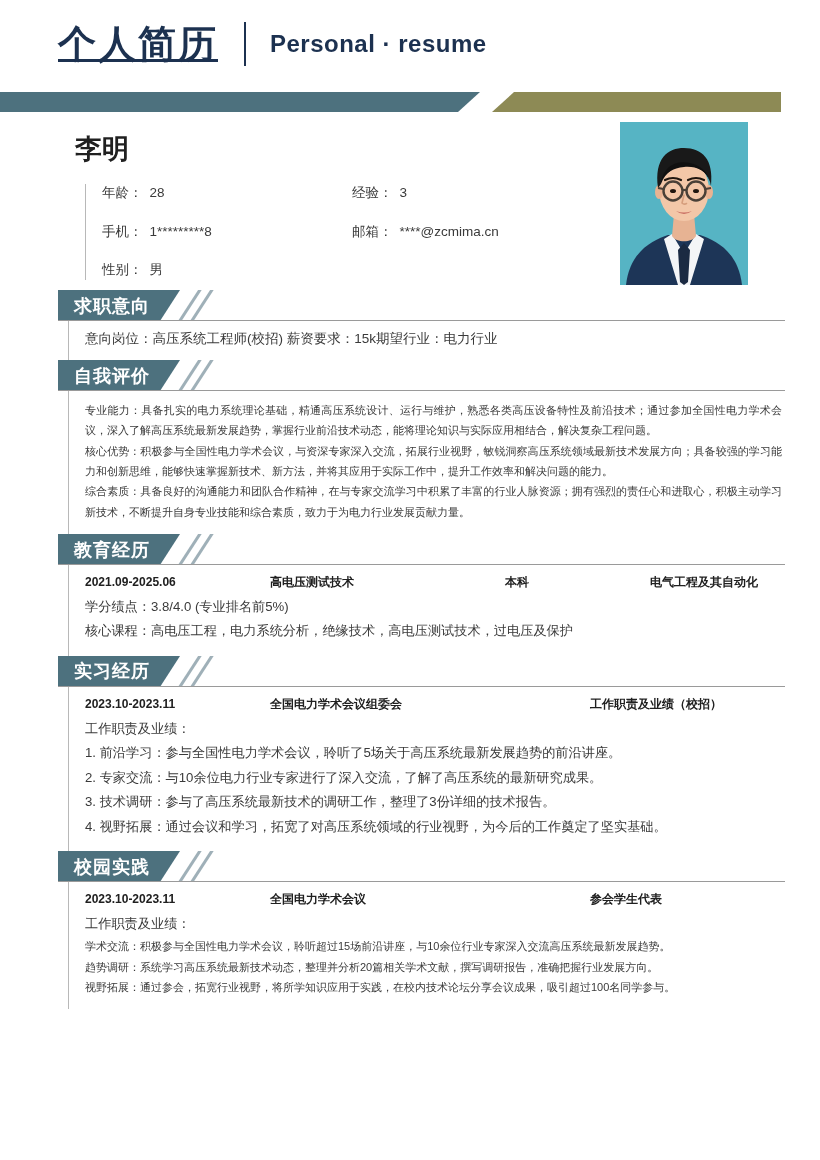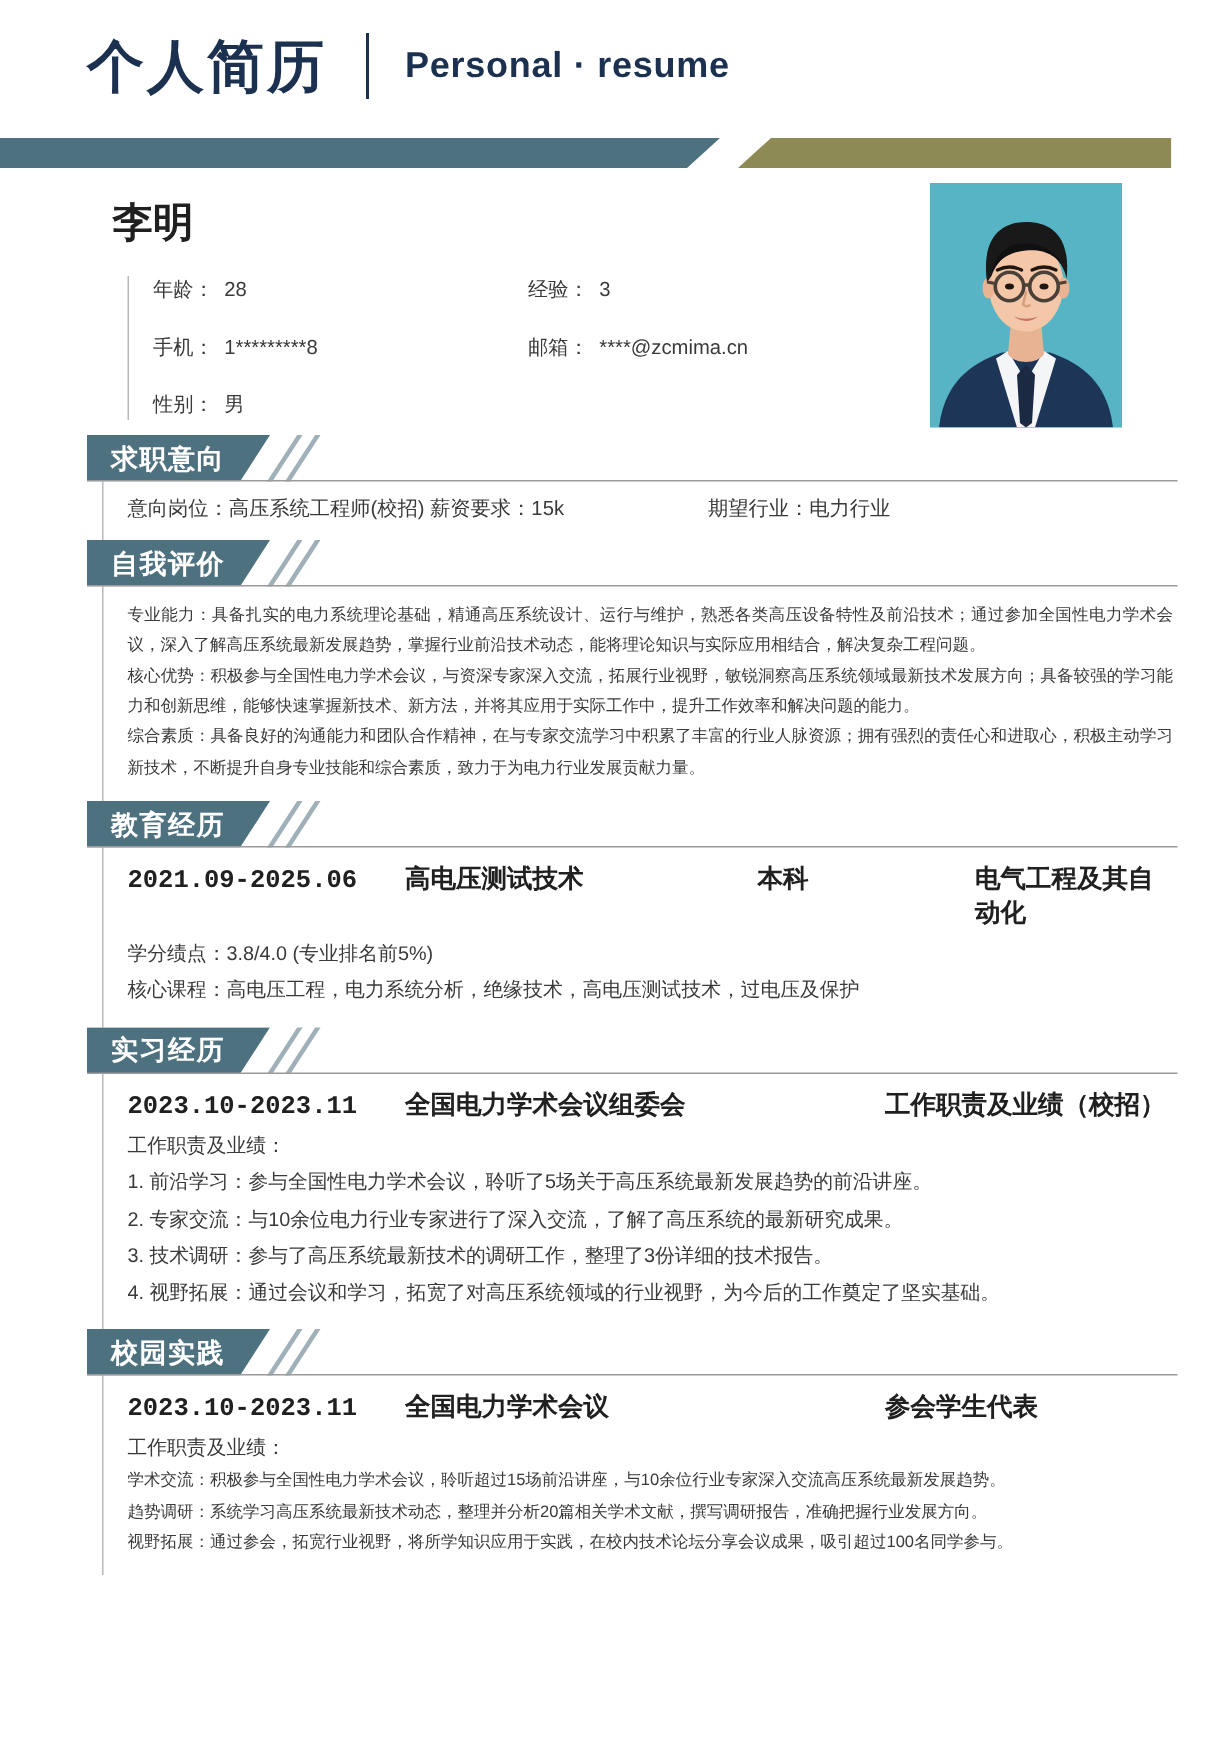--- a/index.html
+++ b/index.html
@@ -26,20 +26,21 @@
     align-items: center;
     padding: 22px 0 0 58px;
   }
   .title-cn {
     font-size: 38px;
     font-weight: 700;
     color: #1c3150;
     letter-spacing: 2px;
     line-height: 1;
     font-family: "DejaVu Sans", "Liberation Sans", sans-serif;
+    text-decoration: underline;
   }
   .title-divider {
     width: 2px;
     height: 44px;
     background: #1c3150;
     margin: 0 24px 0 26px;
   }
   .title-en {
     font-size: 24px;
     font-weight: 700;
@@ -183,39 +184,39 @@
   .para {
     font-size: 11px;
     line-height: 1.85;
     color: #3a3a3a;
     text-align: justify;
     margin: 0;
   }
   .row-head {
     display: flex;
     align-items: baseline;
-    font-size: 17px;
+    font-size: 12px;
     font-weight: 700;
     color: #202020;
     margin-bottom: 4px;
-    font-family: Liberation Mono, monospace;
+    font-family: Liberation Sans, sans-serif;
   }
   .rh-date { width: 185px; flex: none; }
   .rh-org  { width: 235px; flex: none; }
   .rh-mid  { width: 145px; flex: none; }
   .rh-role { flex: 1; }
 
   .intent-row {
     display: flex;
     font-size: 13.5px;
     color: #3a3a3a;
     align-items: baseline;
   }
   .intent-a { white-space: nowrap; }
-  .intent-b { margin-left: 96px; white-space: nowrap; }
+  .intent-b { white-space: nowrap; }
 
   .line { font-size: 13.2px; line-height: 1.85; color: #3a3a3a; }
 </style>
 </head>
 <body>
 
 <div class="masthead">
   <div class="masthead-inner">
     <div class="title-cn">个人简历</div>
     <div class="title-divider"></div>

